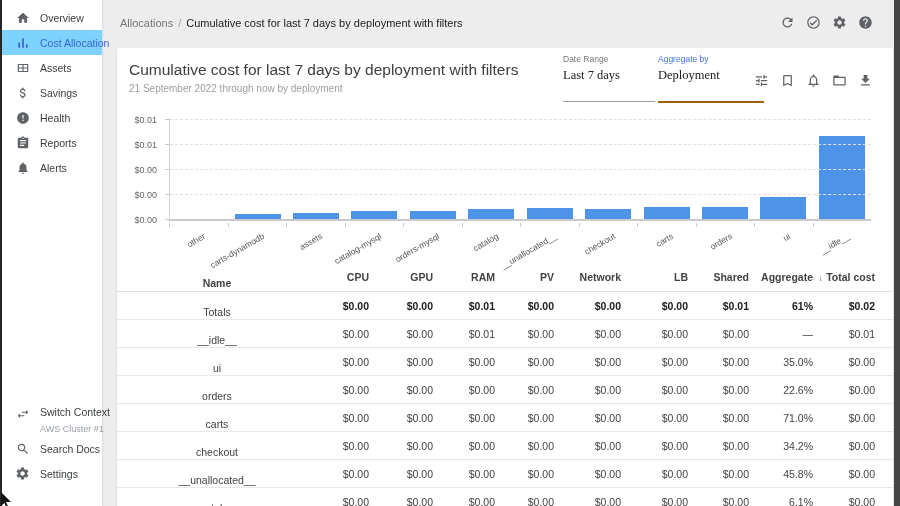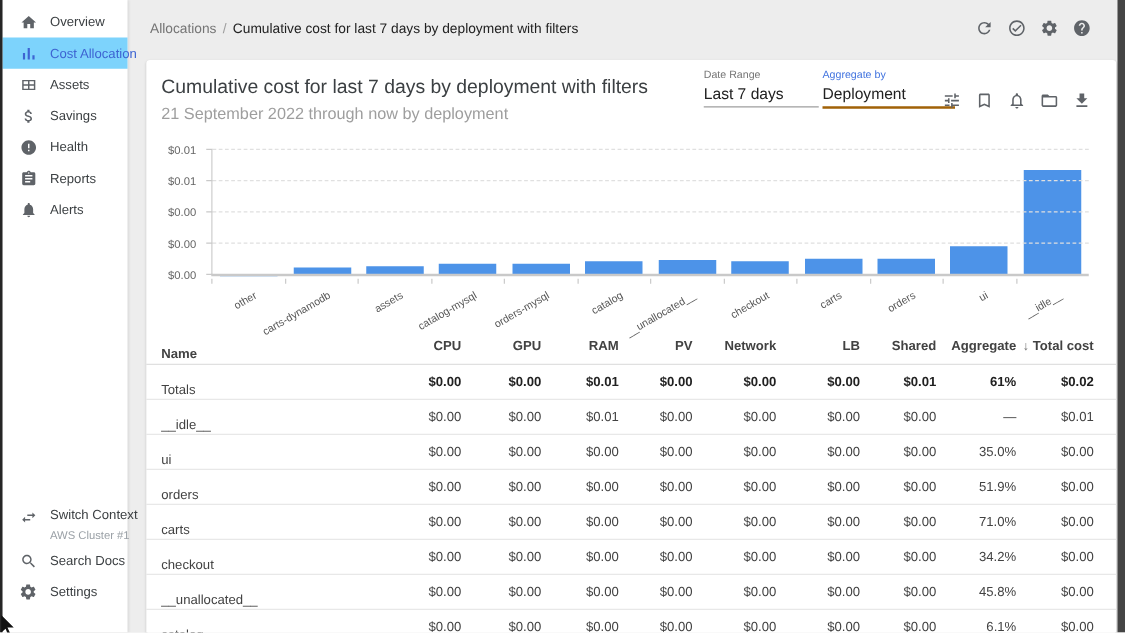--- a/index.html
+++ b/index.html
@@ -40,25 +40,25 @@
   .topbar-icons { position:absolute; right:20px; top:14px; display:flex; gap:9px; }
   .topbar-icons .tbicon { width:17px; height:17px; cursor:pointer; display:flex; align-items:center; justify-content:center;}
   .topbar-icons svg { fill:#5f6368; }
 
   
   .card { position:absolute; left:117px; top:48px; width:776px; height:470px;
     background:#fff; border-radius:3px 3px 0 0; box-shadow:0 1px 2px rgba(0,0,0,.18); }
 
   .card-header { position:relative; height:56px; padding:13px 12px 0 12px; }
   .report-title { font-size:15.5px; color:#3c4043; }
-  .report-subtitle { font-size:13px; color:#9e9e9e; margin-top:4px; }
+  .report-subtitle { font-size:10px; color:#9e9e9e; margin-top:4px; }
 
   .field { position:absolute; top:6px; }
   .field .flabel { font-size:8.5px; color:#757575; margin-bottom:4px; }
-  .field .fvalue { font-size:12.5px; color:#212121; padding-bottom:3px; cursor:pointer; }
+  .field .fvalue { font-size:12.5px; color:#212121; padding-bottom:18px; cursor:pointer;font-family:Liberation Serif, serif; }
   .field-dr { left:446px; width:92px; }
   .field-dr .fvalue { border-bottom:1px solid #9e9e9e; }
   .field-agg { left:541px; width:106px; }
   .field-agg .flabel { color:#4173df; }
   .field-agg .fvalue { border-bottom:2px solid #a16207; }
 
   .action-icons { position:absolute; left:636px; top:24px; display:flex; gap:10px; }
   .action-icons .aicon { width:16px; height:16px; cursor:pointer; display:flex; align-items:center; justify-content:center;}
   .action-icons svg { fill:#5f6368; }
 
@@ -81,21 +81,21 @@
   .xlabel { position:absolute; top:9px; width:110px; text-align:right; font-size:8.5px; color:#555;
     transform:rotate(-30deg); transform-origin:100% 0; white-space:nowrap; }
 
   
   .table { margin-top:4px; }
   .trow { display:grid;
     grid-template-columns:176px 64px 64px 62px 59px 67px 67px 61px 64px 1fr;
     padding:0 18px 0 12px; align-items:center; border-bottom:1px solid #e8e8e8;
     font-size:10.5px; color:#424242; }
   .trow > div { text-align:right; }
-  .trow > div:first-child { text-align:left;margin-top:12px; }
+  .trow > div:first-child { text-align:center;margin-top:12px; }
   .thead { height:30px; font-weight:bold; color:#424242; border-bottom:1px solid #e0e0e0; }
   .thead > div { cursor:pointer; }
   .tbody-row { height:28px; cursor:pointer; }
   .tbody-row.totals > div { font-weight:bold; color:#212121; }
   .tbody-row.totals > div:first-child { font-weight:normal; color:#424242; }
   .sort-arrow { color:#757575; font-weight:normal; margin-right:3px; font-size:10px; }
 
   
   .cursor { position:absolute; left:0px; bottom:-2px; z-index:40; }
 </style>
@@ -408,21 +408,21 @@
           </div>
           <div class="trow tbody-row">
             <div>orders</div>
             <div>$0.00</div>
             <div>$0.00</div>
             <div>$0.00</div>
             <div>$0.00</div>
             <div>$0.00</div>
             <div>$0.00</div>
             <div>$0.00</div>
-            <div>51.9%</div>
+            <div>22.6%</div>
             <div>$0.00</div>
           </div>
           <div class="trow tbody-row">
             <div>carts</div>
             <div>$0.00</div>
             <div>$0.00</div>
             <div>$0.00</div>
             <div>$0.00</div>
             <div>$0.00</div>
             <div>$0.00</div>

